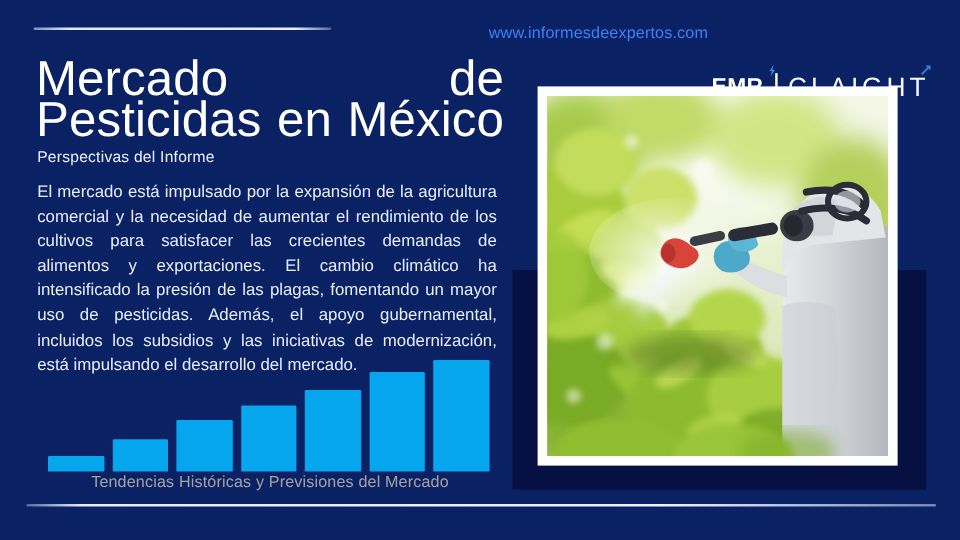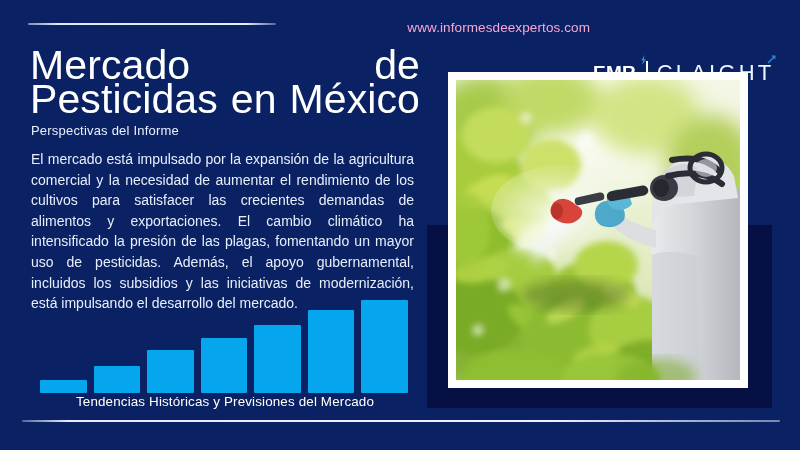--- a/index.html
+++ b/index.html
@@ -27,21 +27,21 @@
     border-radius: 1px;
   }
   #site-url {
     position: absolute;
     left: 385px;
     top: 20px;
     width: 205px;
     text-align: right;
     font-size: 13.5px;
     letter-spacing: .1px;
-    color: #f9a8d4;
+    color: #3b82f6;
     white-space: nowrap;
   }
 
   
   #logo {
     position: absolute;
     left: 584px;
     top: 12px;
     height: 26px;
     display: flex;
@@ -143,21 +143,21 @@
     background: #06a6ee;
     border-radius: 1px;
   }
   #chart-caption {
     position: absolute;
     left: 30px;
     top: 394px;
     width: 390px;
     text-align: center;
     font-size: 13.4px;
-    color: #ffffff;
+    color: #a3a3a3;
     letter-spacing: .15px;
   }
 
   
   #dark-panel {
     position: absolute;
     left: 427px;
     top: 225px;
     width: 345px;
     height: 183px;

